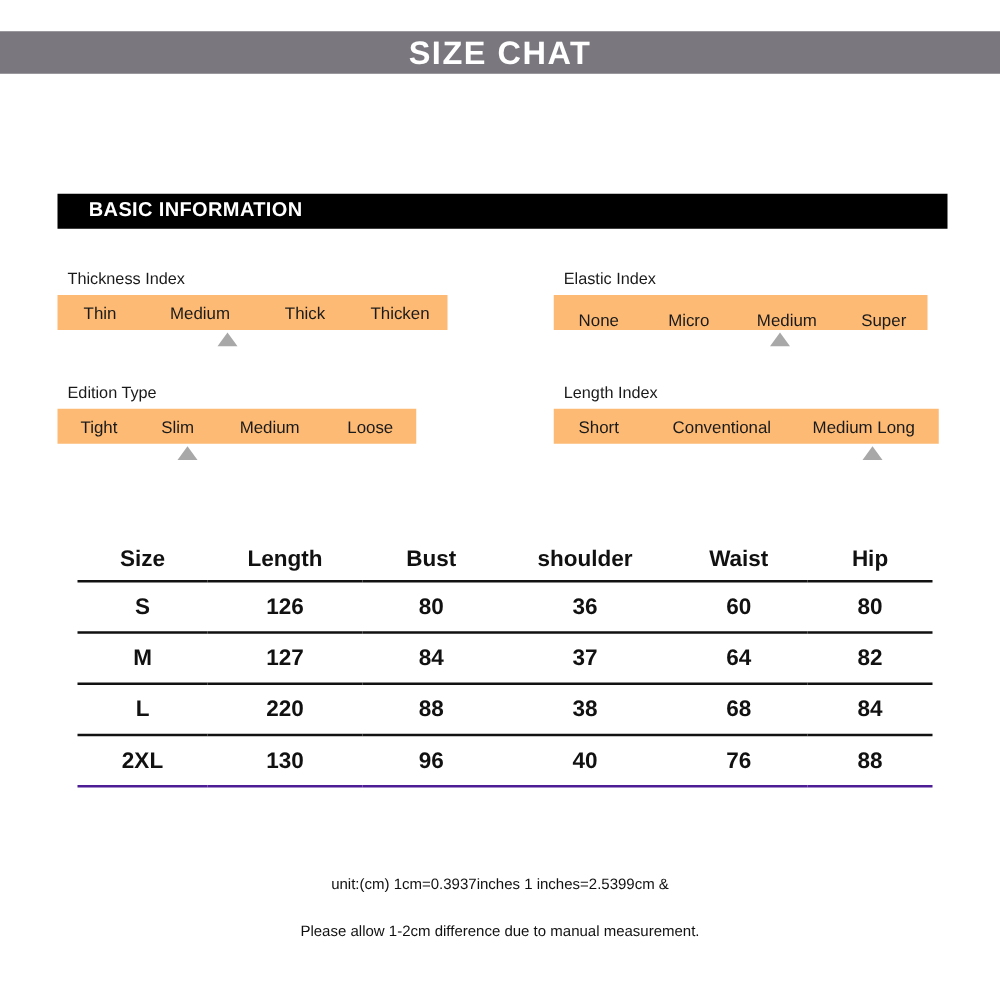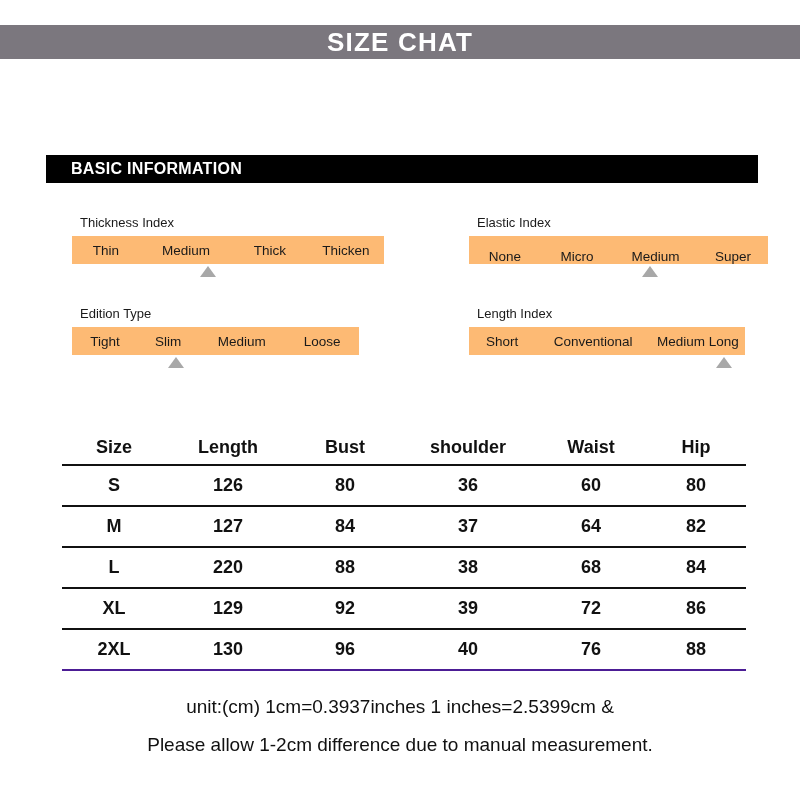--- a/index.html
+++ b/index.html
@@ -50,21 +50,20 @@
     color: #ffffff;
     font-size: 16px;
     font-weight: bold;
     padding-left: 25px;
     letter-spacing: 0.3px;
   }
 
   
   .index-block {
     position: absolute;
-    margin-left: 26px;
   }
   .index-title {
     font-size: 13px;
     color: #1a1a1a;
     margin-bottom: 6px;
     padding-left: 8px;
   }
   .index-bar {
     background: #fdba74;
     height: 28px;
@@ -108,21 +107,21 @@
   #block-elastic .index-opt:nth-child(4) { width: 70px; }
 
   #block-edition { left: 46px; top: 306px; width: 312px; }
   #block-edition .index-bar { width: 287px; }
   #block-edition .index-opt:nth-child(1) { width: 72px; }
   #block-edition .index-opt:nth-child(2) { width: 65px; }
   #block-edition .index-opt:nth-child(3) { width: 95px; }
   #block-edition .index-opt:nth-child(4) { width: 80px; }
 
   #block-length { left: 443px; top: 306px; width: 299px; }
-  #block-length .index-bar { width: 276px; }
+  #block-length .index-bar { width: 308px; }
   #block-length .index-opt:nth-child(1) { width: 72px; }
   #block-length .index-opt:nth-child(2) { width: 125px; }
   #block-length .index-opt:nth-child(3) { width: 102px; }
 
   
   .size-table {
     position: absolute;
     left: 62px;
     top: 430px;
     width: 684px;
@@ -154,21 +153,21 @@
 
   
   .notes {
     position: absolute;
     left: 0;
     top: 688px;
     width: 800px;
     text-align: center;
   }
   .note-line {
-    font-size: 19px;
+    font-size: 12px;
     color: #111111;
     line-height: 38px;
     white-space: nowrap;
   }
 </style>
 </head>
 <body>
 
 <div class="banner">
   <div class="banner-title">SIZE CHAT</div>
@@ -259,28 +258,20 @@
     </tr>
     <tr>
       <td>L</td>
       <td>220</td>
       <td>88</td>
       <td>38</td>
       <td>68</td>
       <td>84</td>
     </tr>
     <tr>
-      <td>XL</td>
-      <td>129</td>
-      <td>92</td>
-      <td>39</td>
-      <td>72</td>
-      <td>86</td>
-    </tr>
-    <tr>
       <td>2XL</td>
       <td>130</td>
       <td>96</td>
       <td>40</td>
       <td>76</td>
       <td>88</td>
     </tr>
   </tbody>
 </table>
 

